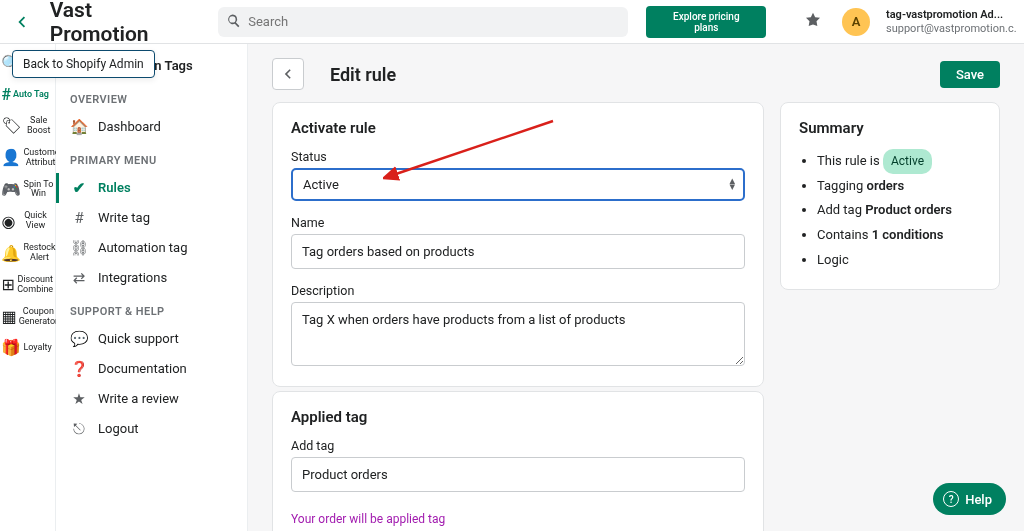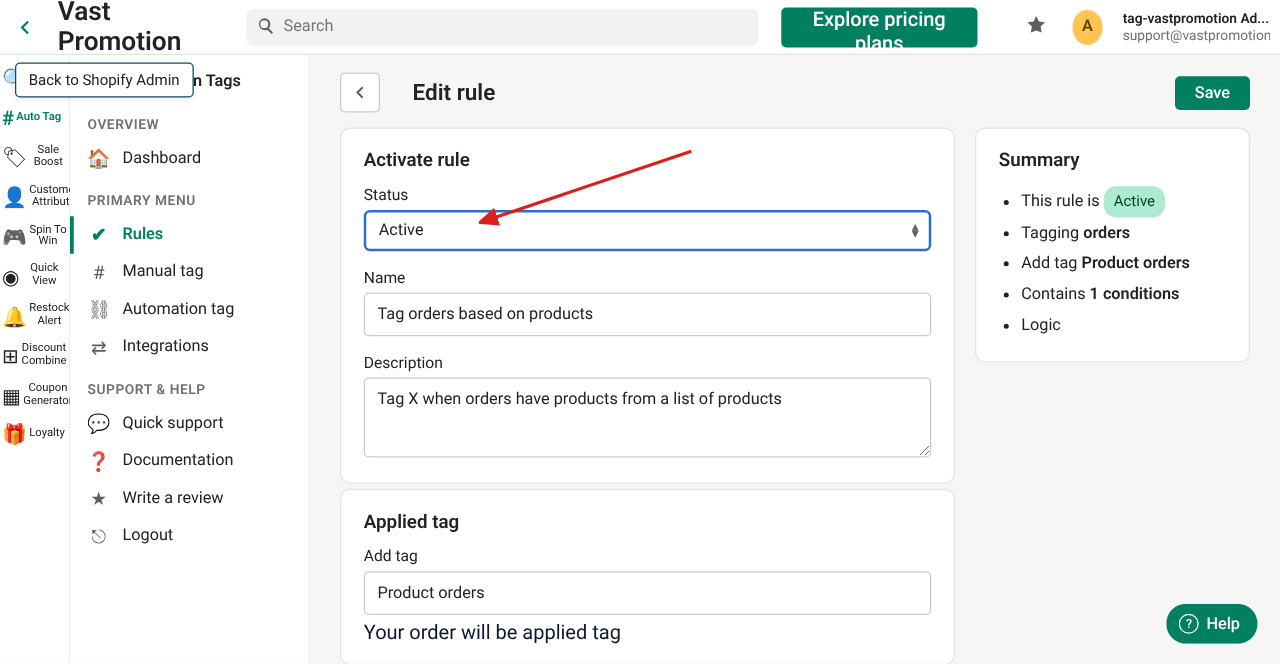--- a/index.html
+++ b/index.html
@@ -3,21 +3,21 @@
 <meta charset="utf-8">
 <style>
   * { box-sizing: border-box; margin: 0; padding: 0; font-family: -apple-system, BlinkMacSystemFont, "Segoe UI", Roboto, sans-serif; }
   html, body { width: 1024px; height: 531px; overflow: hidden; background: #f6f6f7; color: #202223; }
   .topbar { height: 44px; background: #fff; border-bottom: 1px solid #e1e3e5; display: flex; align-items: center; padding: 0 8px; gap: 8px; }
   .back-arrow { width: 28px; height: 28px; display:flex; align-items:center; justify-content:center; color:#008060; cursor:pointer;}
   .brand { font-size: 21px; font-weight: 600; padding: 0 12px 0 6px; }
   .search-wrap { position: relative; flex:0 0 auto; margin-left: 4px;}
   .search-input { width: 410px; height: 30px; border: none; background:#f1f2f3; border-radius: 6px; padding: 0 10px 0 30px; font-size: 13px; color:#6d7175;}
   .search-icon-pos { position:absolute; left:8px; top:6px; color:#5c5f62; }
-  .explore-btn { margin-left: 10px; background:#008060; color:#fff; border:none; border-radius:4px; height:32px; padding: 0 14px; font-size:16px; font-weight:500; cursor:pointer;}
+  .explore-btn { margin-left: 10px; background:#008060; color:#fff; border:none; border-radius:4px; height:32px; padding: 0 14px; font-size:10px; font-weight:500; cursor:pointer;}
   .star-ic { margin-left: 30px; color:#5c5f62; cursor:pointer;}
   .avatar { width:28px; height:28px; border-radius:50%; background:#ffc453; color:#5c4200; font-weight:600; display:flex; align-items:center; justify-content:center; font-size:13px; margin-left:12px;}
   .acct { margin-left:8px; font-size:11px; line-height:1.2; max-width:130px; overflow:hidden;}
   .acct .n{font-weight:600;}
   .acct .e{color:#6d7175;}
 
   .tooltip { position:absolute; top:50px; left:12px; background:#fff; border:1px solid #0c4a6e; border-radius:4px; padding:6px 10px; font-size:12px; box-shadow:0 2px 6px rgba(0,0,0,0.08); z-index:30;}
 
   .body { display:flex; height: calc(531px - 44px); }
   .rail { width:56px; background:#fff; border-right:1px solid #ebeef0; display:flex; flex-direction:column; align-items:center; padding-top:4px; font-size:9px; text-align:center; color:#202223; gap:0;}
@@ -44,21 +44,21 @@
   .col-left { flex:1; display:flex; flex-direction:column; gap:4px;}
   .col-right { width:220px;}
   .card { background:#fff; border:1px solid #e1e3e5; border-radius:8px; padding:16px 18px; }
   .card-title { font-size:15px; font-weight:600; margin-bottom:12px;}
   .field-lbl { font-size:12.5px; color:#202223; margin-bottom:4px; display:block;}
   .text-input, .select-input, .textarea-input { width:100%; border:1px solid #c9cccf; border-radius:4px; padding:9px 10px; font-size:13px; font-family:inherit; background:#fff; color:#202223;}
   .select-wrap { position:relative; }
   .select-focus { border:2px solid #2c6ecb; border-radius:5px;}
   .select-caret { position:absolute; right:10px; top:50%; transform:translateY(-50%); font-size:11px; color:#5c5f62; line-height:0.6;}
   .textarea-input { height:64px; resize:vertical;}
-  .help-txt { font-size:16px; color:#0f172a; margin-top:4px;}
+  .help-txt { font-size:12px; color:#a21caf; margin-top:20px;}
   .field-block { margin-bottom:14px;}
   .summary-list { list-style:disc; padding-left:18px; font-size:13px; line-height:1.9;}
   .summary-list b { font-weight:600;}
   .badge { background:#aee9d1; color:#003d29; border-radius:10px; padding:1px 8px; font-size:12px; display:inline-block;}
 
   .arrow-svg { position:absolute; pointer-events:none; z-index:10;}
 
   .help-fab { position:fixed; right:18px; bottom:16px; background:#008060; color:#fff; border:none; border-radius:18px; height:32px; padding:0 14px 0 10px; display:flex; align-items:center; gap:6px; font-size:13px; font-weight:500; cursor:pointer;}
 </style>
 </head>
@@ -148,21 +148,21 @@
       <span class="ic">🏠</span>
       <span>Dashboard</span>
     </div>
     <div class="section-lbl">PRIMARY MENU</div>
     <div class="nav-item active">
       <span class="ic">✔</span>
       <span>Rules</span>
     </div>
     <div class="nav-item">
       <span class="ic">#</span>
-      <span>Manual tag</span>
+      <span>Write tag</span>
     </div>
     <div class="nav-item">
       <span class="ic">⛓</span>
       <span>Automation tag</span>
     </div>
     <div class="nav-item">
       <span class="ic">⇄</span>
       <span>Integrations</span>
     </div>
     <div class="section-lbl">SUPPORT &amp; HELP</div>

